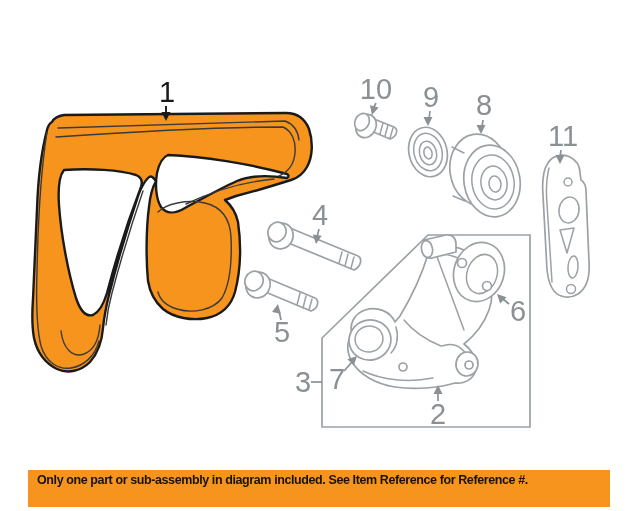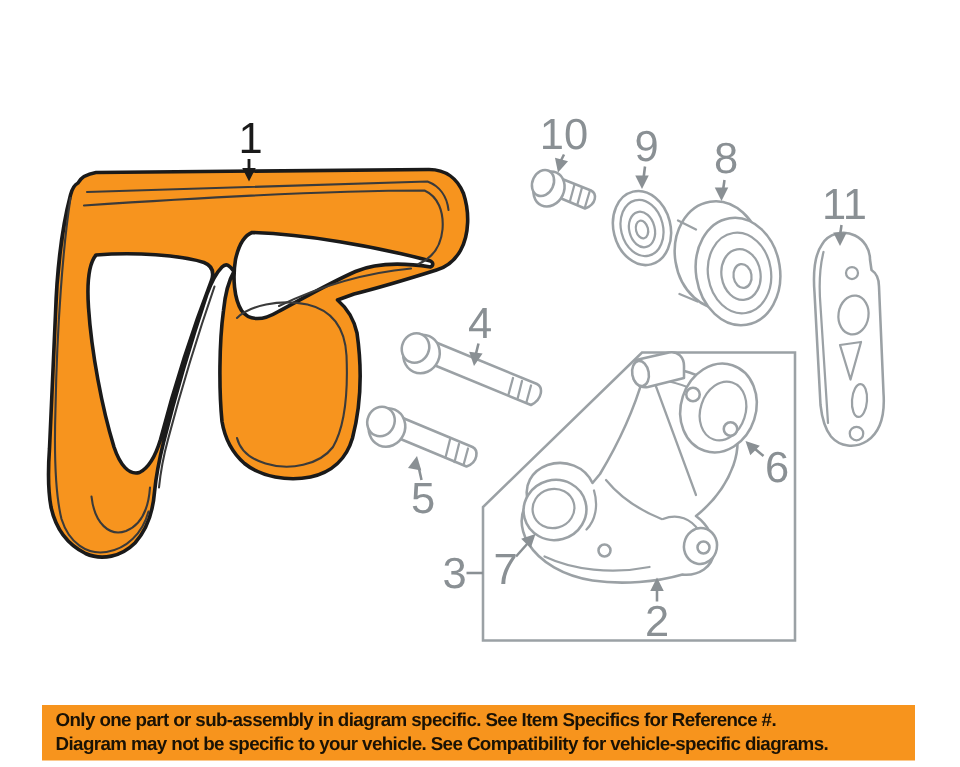--- a/index.html
+++ b/index.html
@@ -195,15 +195,14 @@
     <path class="arrow" d="M 509 304 L 503 299"></path>
     <path class="ah" d="M 0 0 L -4.5 -9 L 4.5 -9 Z" transform="translate(497,294) rotate(135)"></path>
 
     <text class="lbl" x="438" y="424" text-anchor="middle">2</text>
     <path class="arrow" d="M 438 401 L 438 392"></path>
     <path class="ah" d="M 0 0 L -4.5 -9 L 4.5 -9 Z" transform="translate(438,385) rotate(180)"></path>
   </g>
 </svg>
 
 <div class="banner">
-  <div>Only one part or sub-assembly in diagram specific. See Item Specifics for Reference #.</div>
-  <div>Diagram may not be specific to your vehicle. See Compatibility for vehicle-specific diagrams.</div>
+  <div>Only one part or sub-assembly in diagram included. See Item Reference for Reference #.</div>
 </div>
 
 </body></html>

